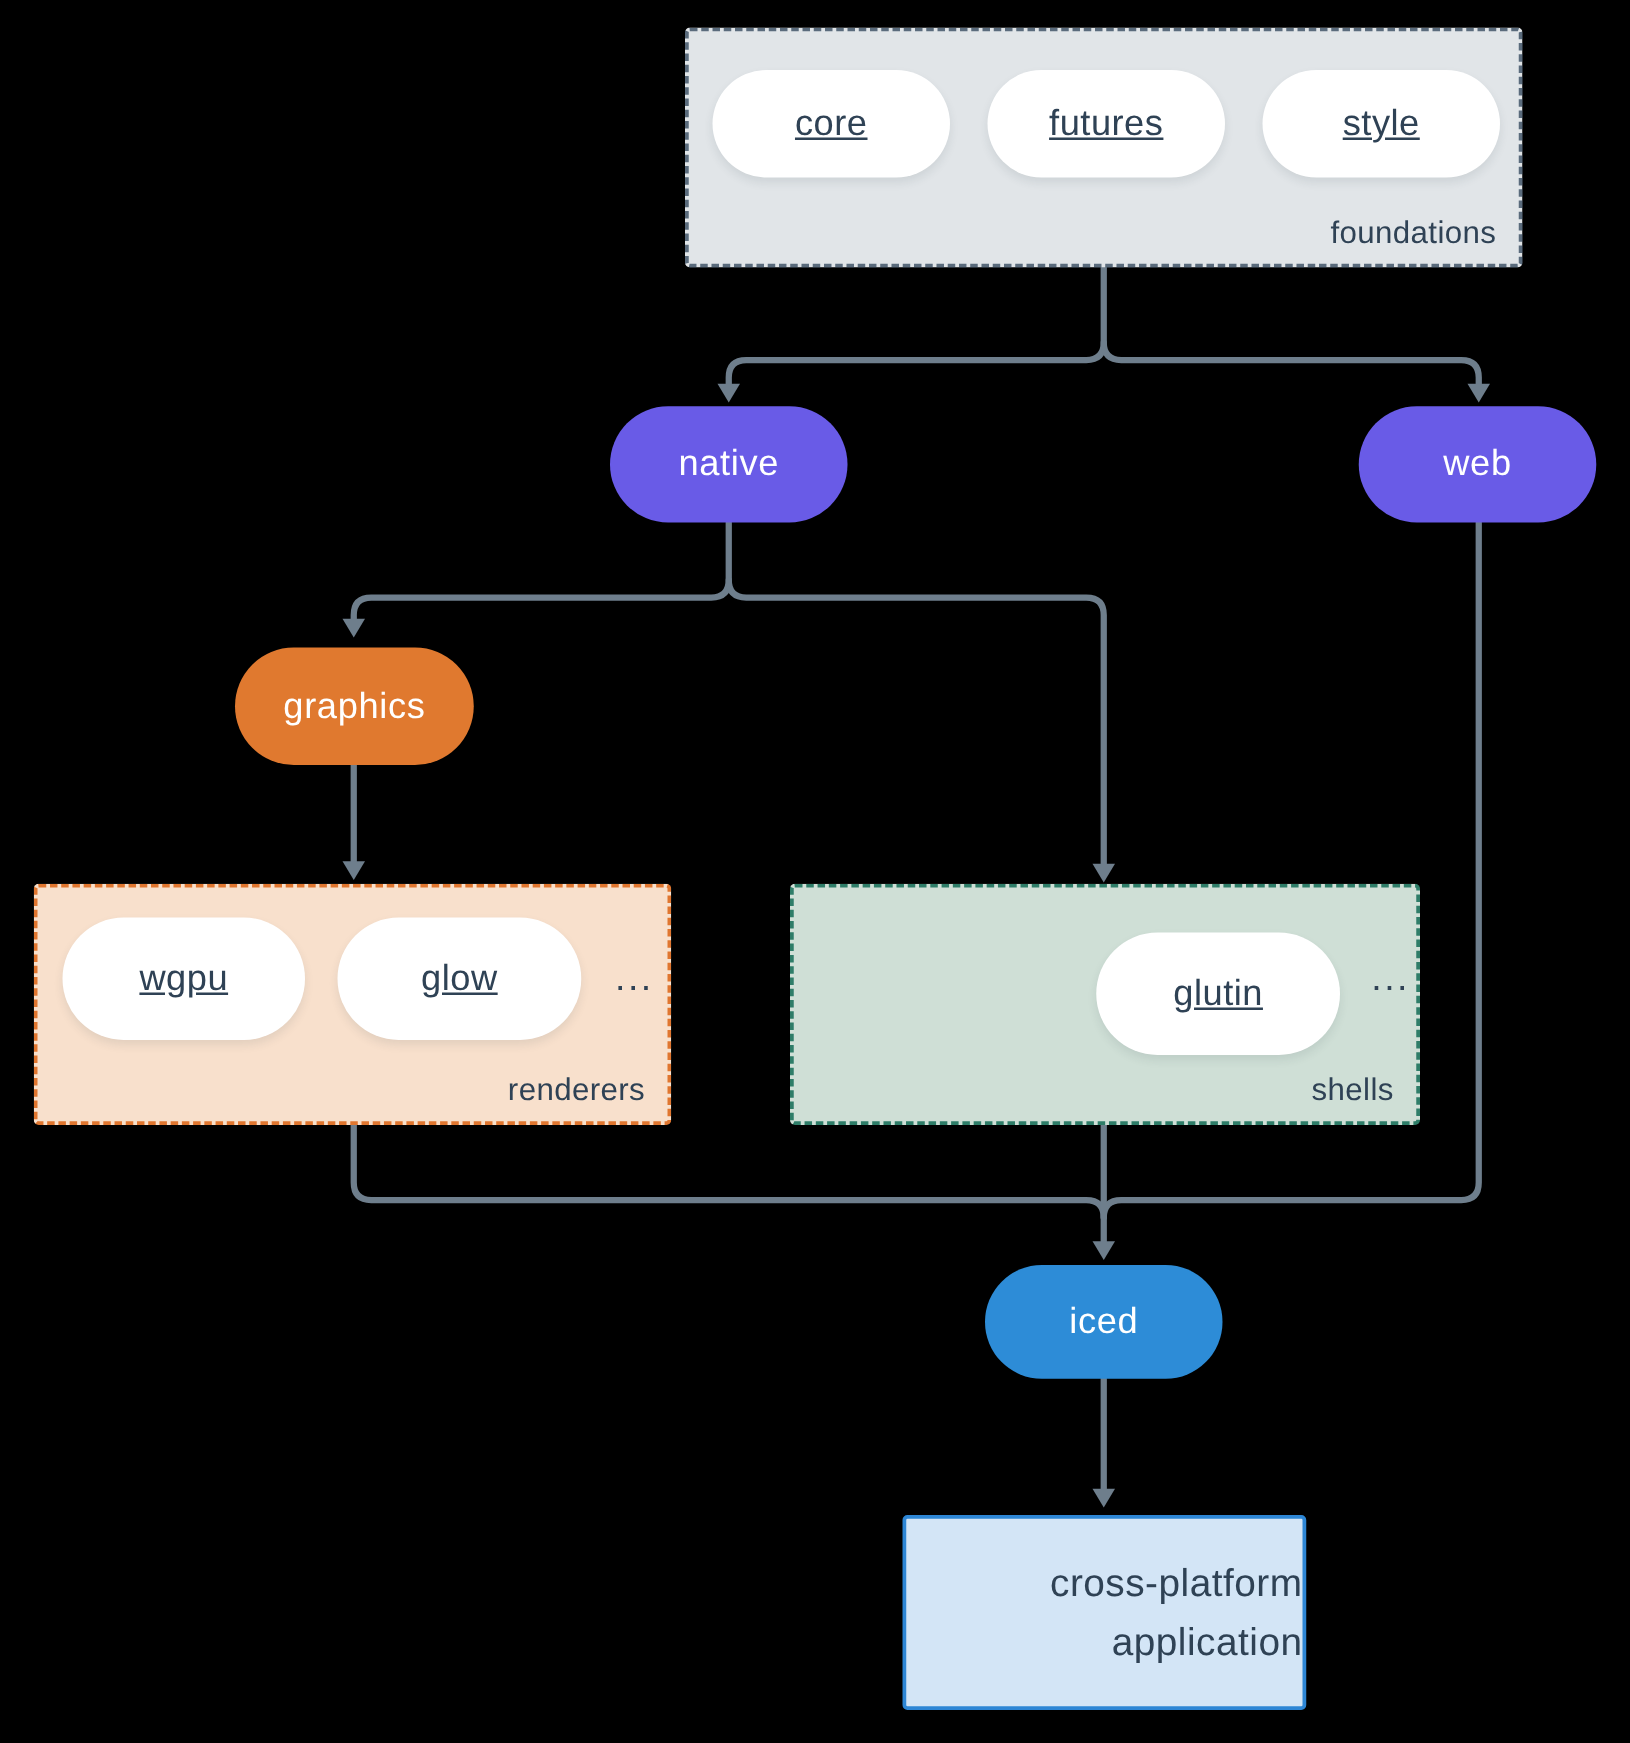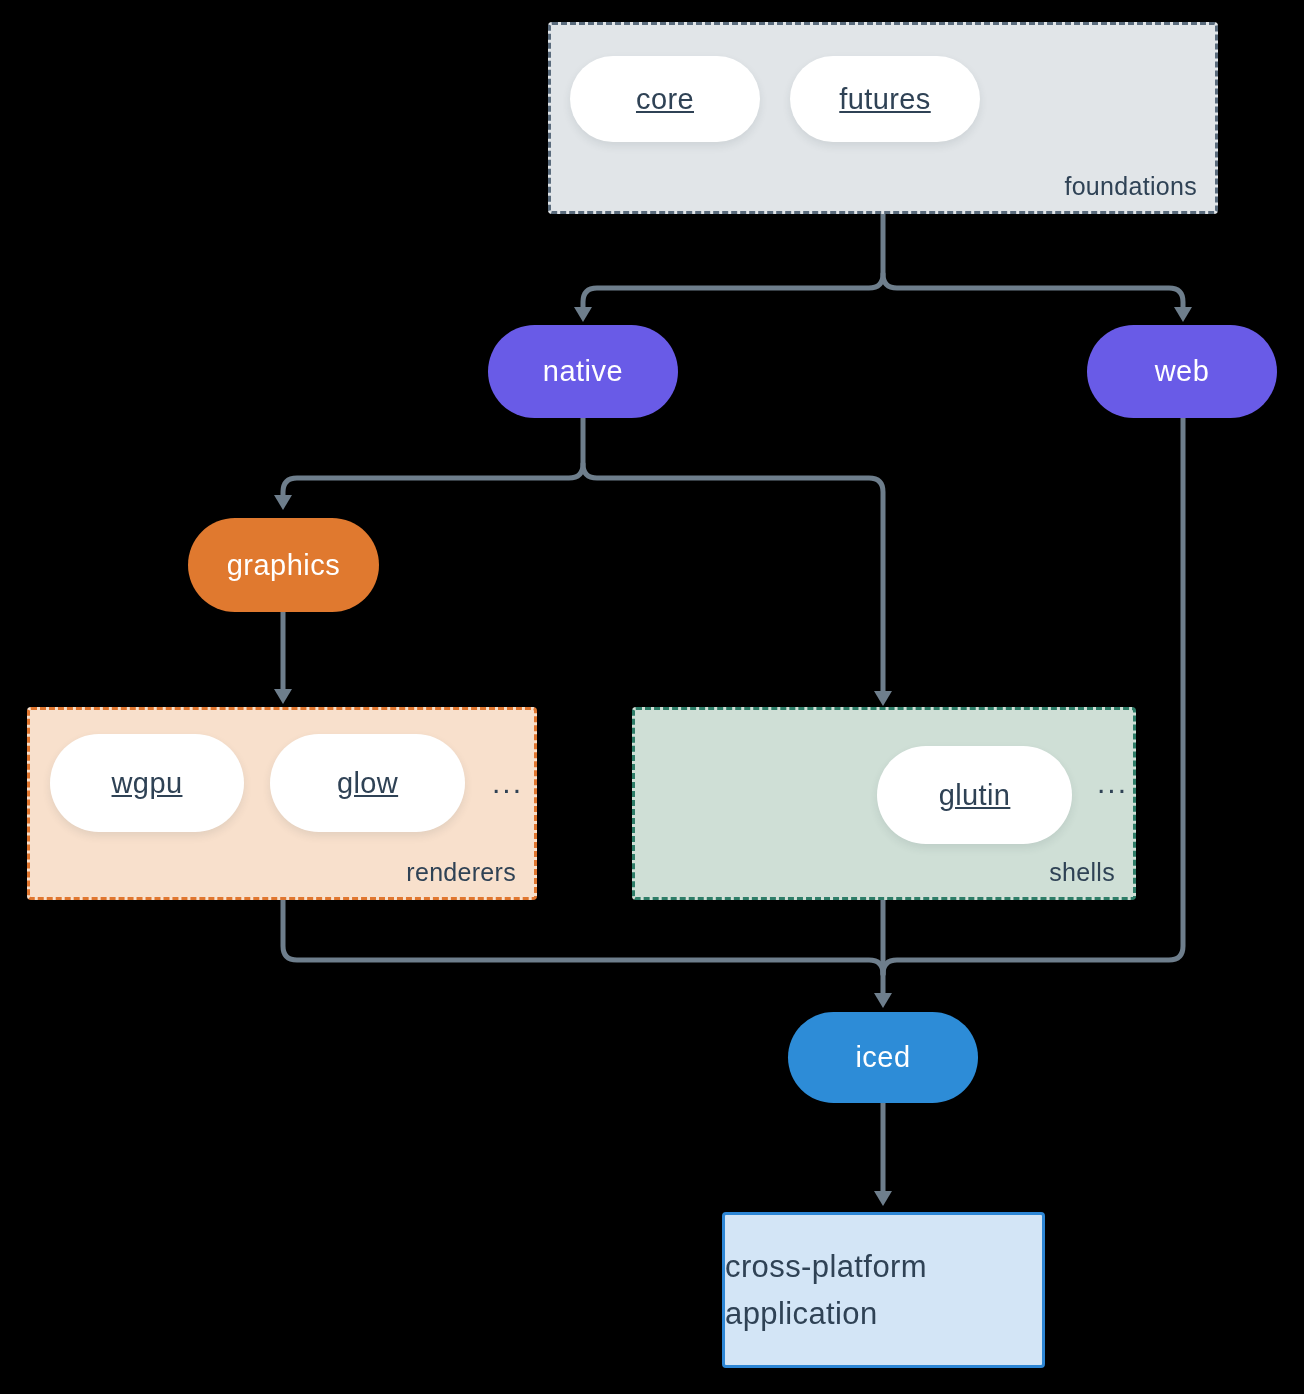--- a/index.html
+++ b/index.html
@@ -48,21 +48,21 @@
     font-size:29px;color:var(--node-text);letter-spacing:0.5px;
   }
   .n-native{left:488px;top:325px;width:190px;height:93px;background:var(--node-purple);}
   .n-web{left:1087px;top:325px;width:190px;height:93px;background:var(--node-purple);}
   .n-graphics{left:188px;top:518px;width:191px;height:94px;background:var(--node-orange);}
   .n-iced{left:788px;top:1012px;width:190px;height:91px;background:var(--node-blue);}
 
   .app{
     position:absolute;left:722px;top:1212px;width:323px;height:156px;box-sizing:border-box;
     background:var(--app-fill);border:3px solid var(--app-border);border-radius:4px;
-    display:flex;flex-direction:column;align-items:flex-start;justify-content:center;
+    display:flex;flex-direction:column;align-items:flex-end;justify-content:center;
     font-size:31px;color:var(--text);line-height:1.52;letter-spacing:0.4px;
   }
 </style>
 </head>
 <body>
 
 <div id="canvas">
 
   <svg id="arrows" width="1304" height="1394" viewBox="0 0 1304 1394" aria-hidden="true">
 
@@ -84,20 +84,21 @@
     <path d="M 883 900 V 994"></path>
     <polygon points="874,993 892,993 883,1008"></polygon>
 
     <path d="M 883 1103 V 1192"></path>
     <polygon points="874,1191 892,1191 883,1206"></polygon>
   </svg>
 
   <section class="group g-foundations">
     <div class="pill p-core">core</div>
     <div class="pill p-futures">futures</div>
+    <div class="pill p-style">style</div>
     <div class="group-label">foundations</div>
   </section>
 
   <div class="node n-native">native</div>
   <div class="node n-web">web</div>
 
   <div class="node n-graphics">graphics</div>
 
   <section class="group g-renderers">
     <div class="pill p-wgpu">wgpu</div>

